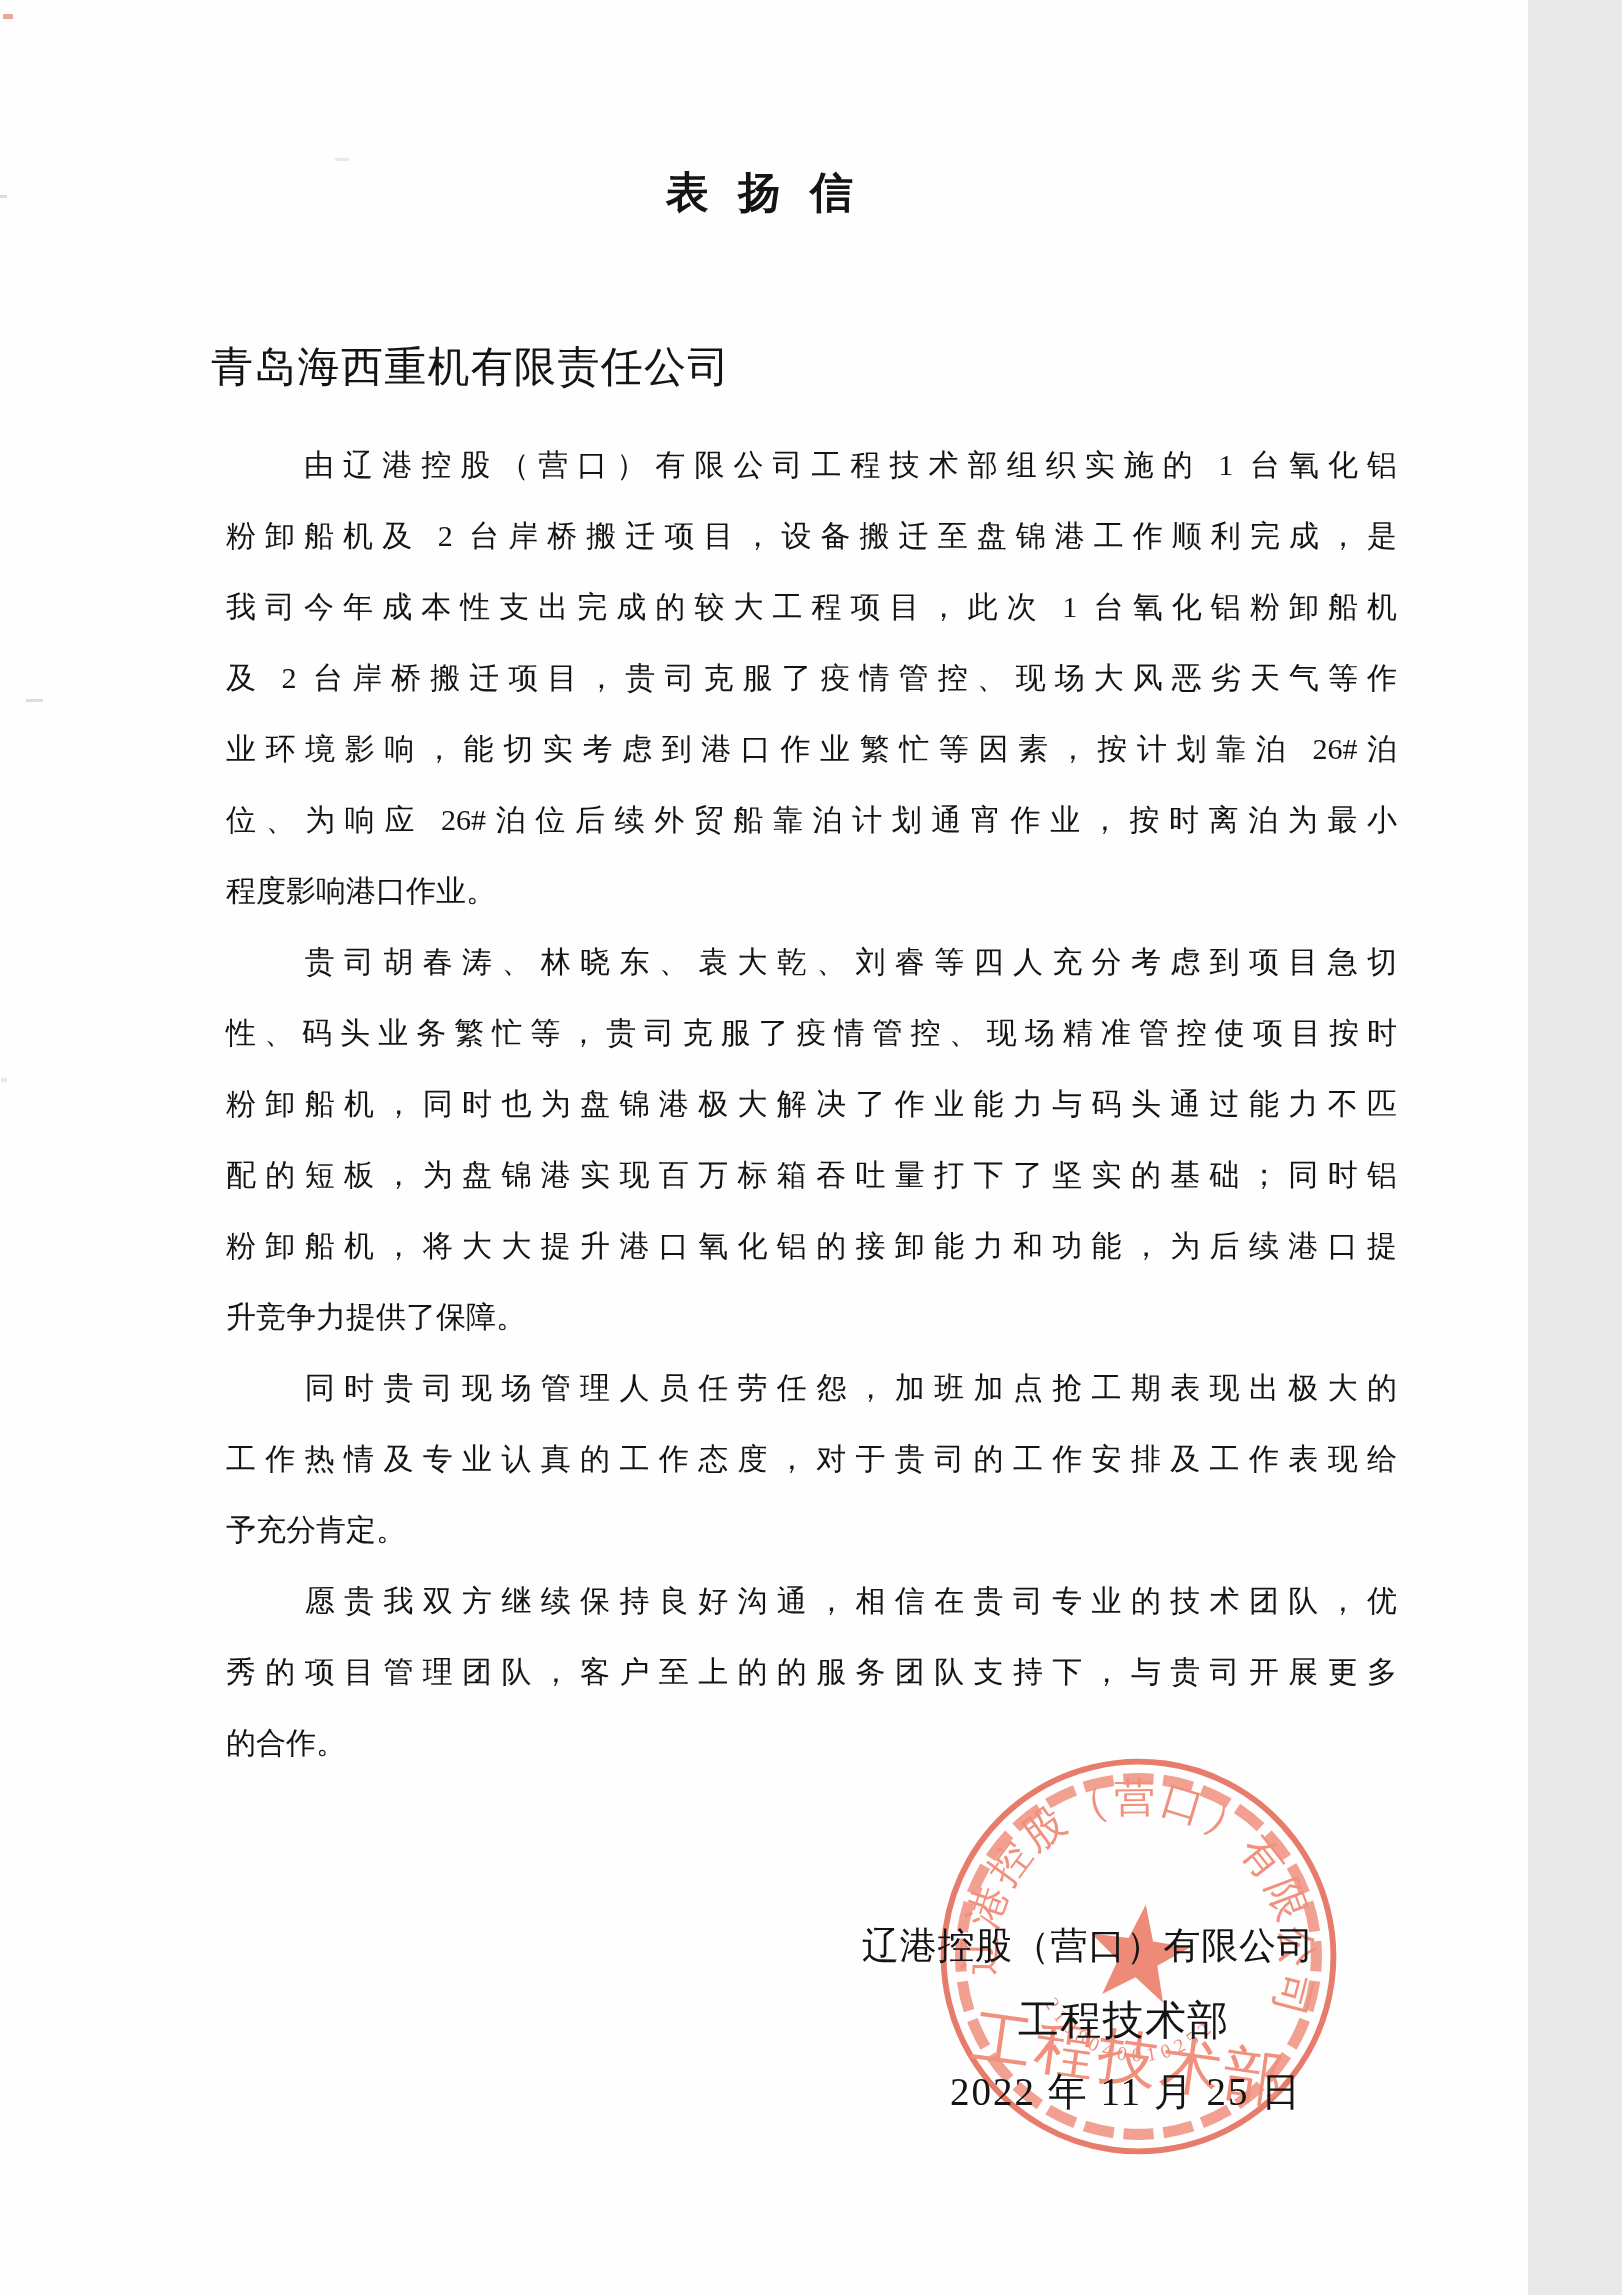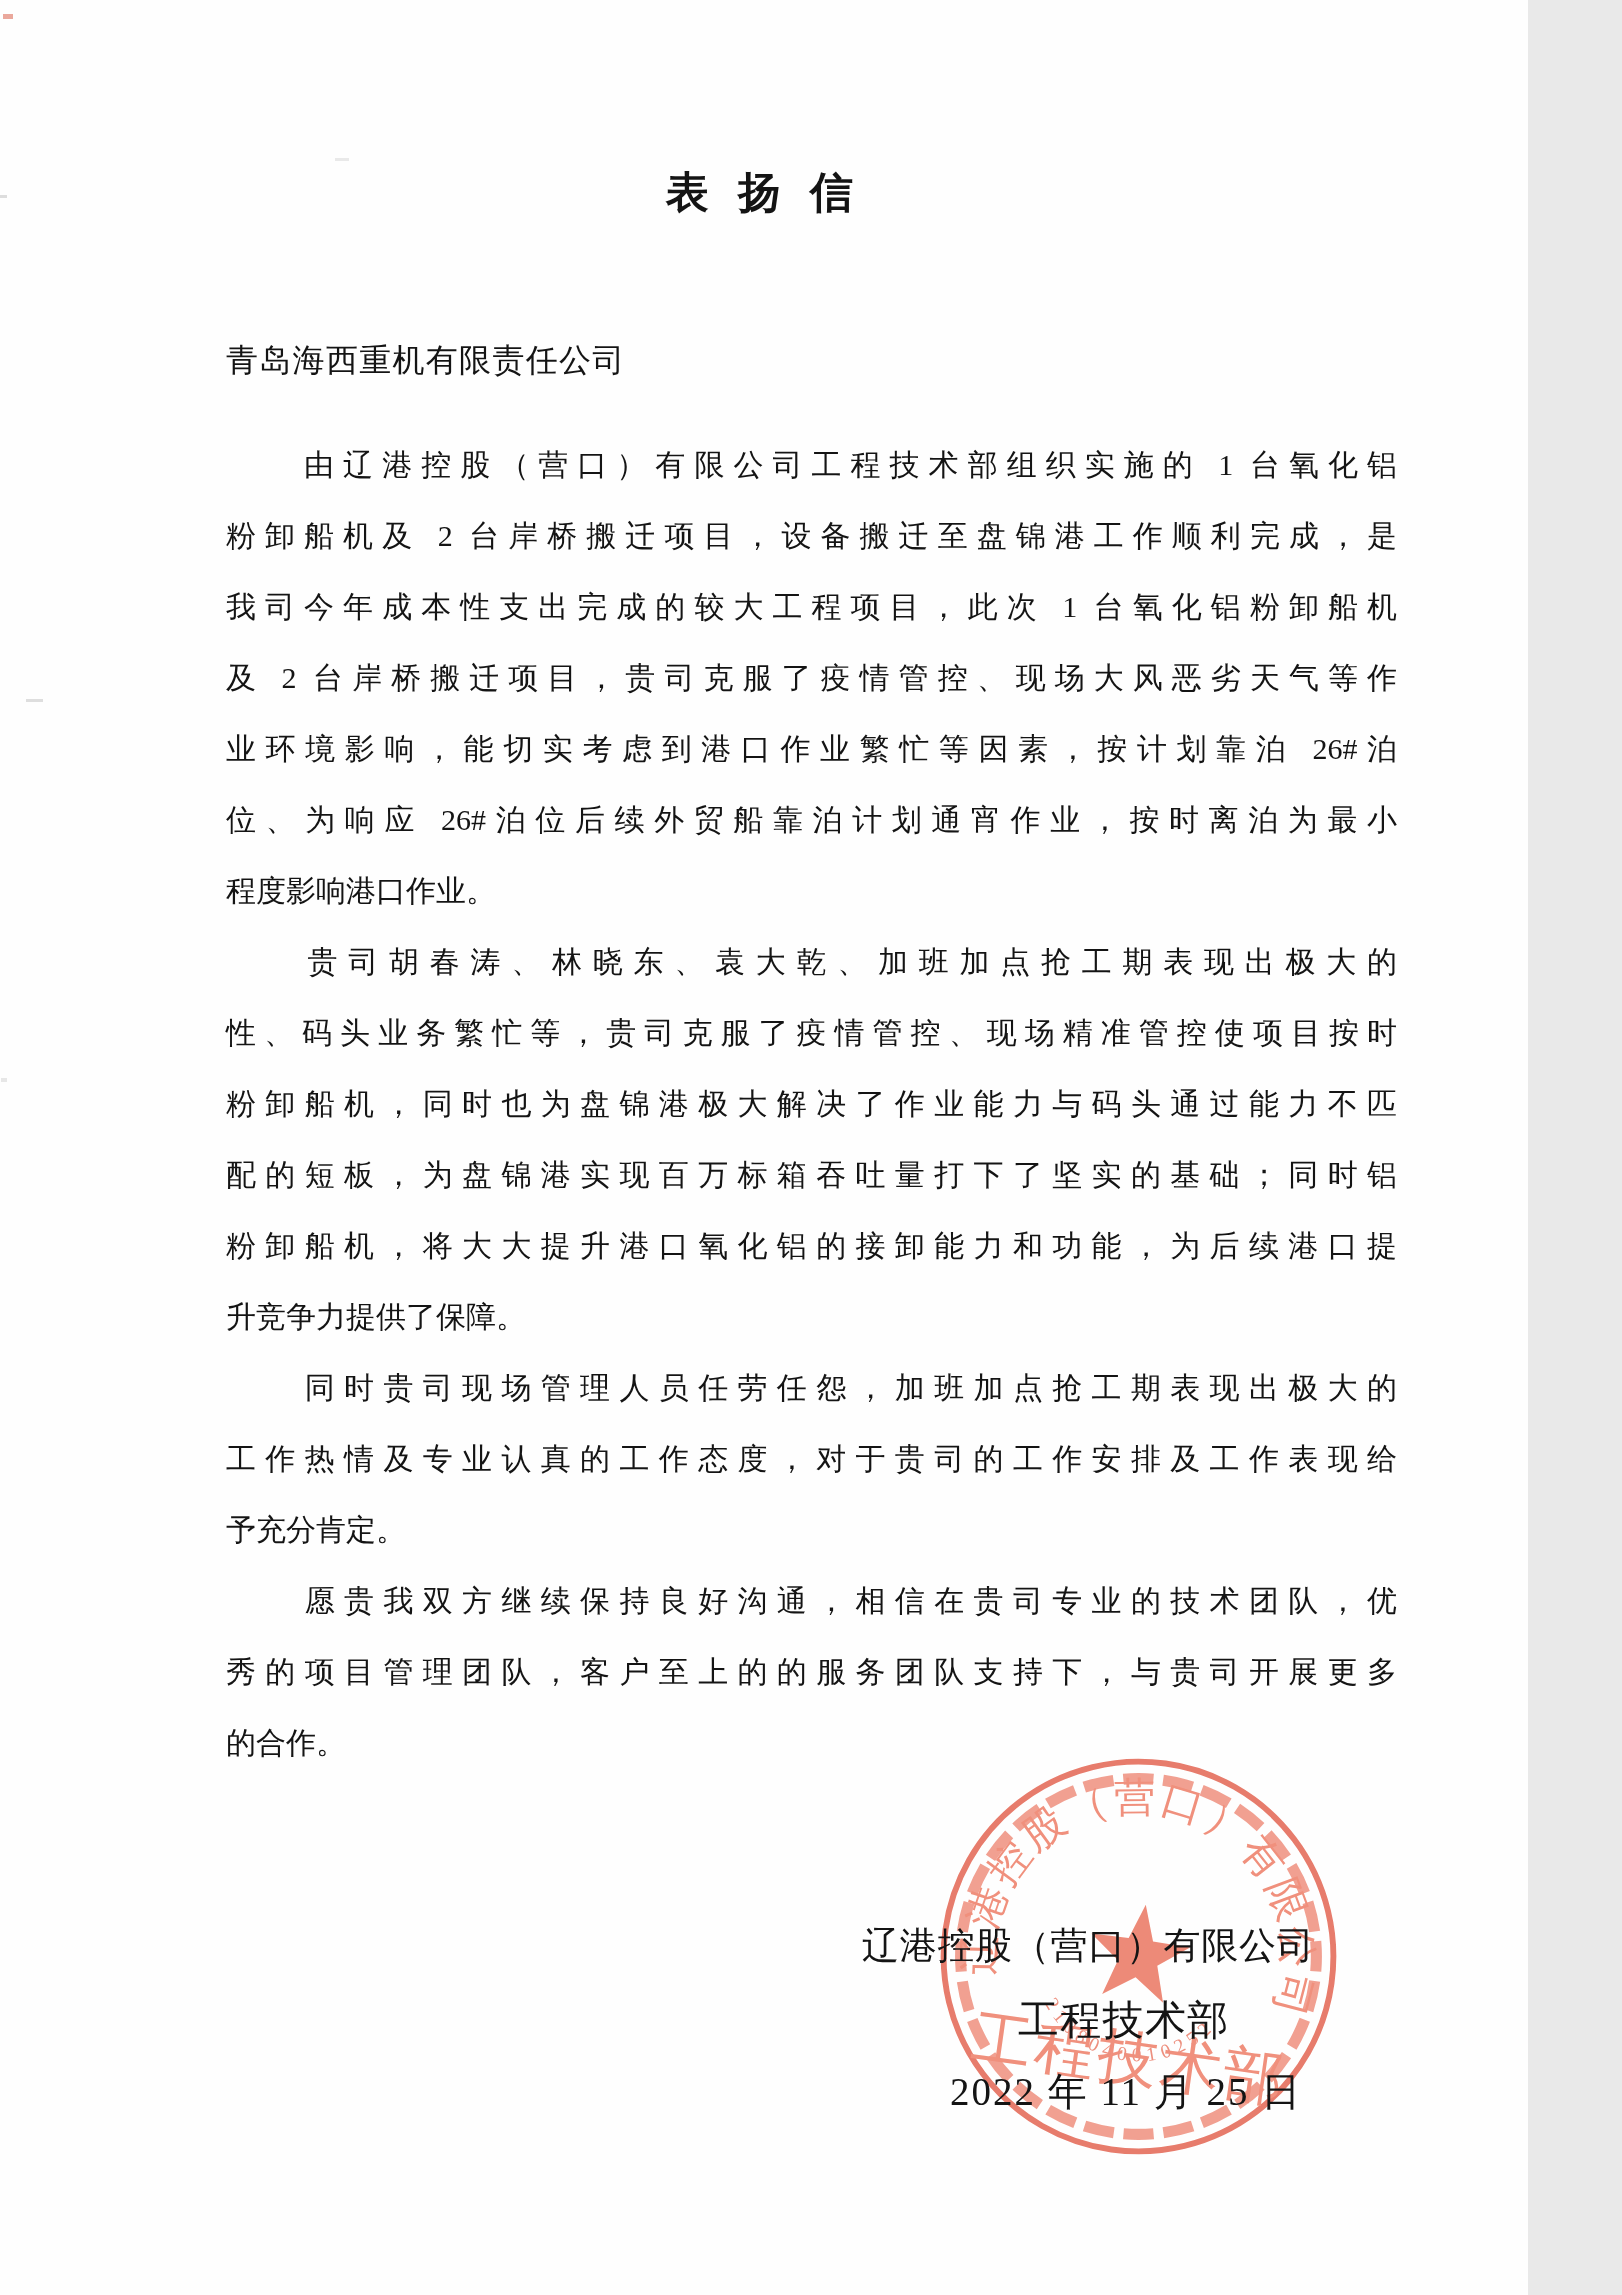--- a/index.html
+++ b/index.html
@@ -8,21 +8,21 @@
   .page {
     position:relative; width:1528px; height:2295px;
     background:#fefefe; overflow:hidden;
     font-family:"Liberation Serif","DejaVu Serif",serif; color:#141414;
   }
   .title {
     position:absolute; top:164px; left:0; width:100%;
     text-align:center; font-size:43px; font-weight:bold; letter-spacing:9.2px;
   }
   .addressee {
-    position:absolute; top:339px; left:226px; font-size:32px; letter-spacing:1.3px;
+    position:absolute; top:339px; left:211px; font-size:42px; letter-spacing:1.3px;
   }
   .body-text {
     position:absolute; top:429px; left:226px; width:1171px;
     font-size:30px; line-height:71px;
   }
   .body-text .line { text-align:justify; white-space:nowrap; }
   .body-text .line.fill { white-space:normal; text-align-last:justify; }
   .sig-company { position:absolute; top:1921px; left:862px; font-size:37px; letter-spacing:0.7px; }
   .sig-dept    { position:absolute; top:1993px; left:1018px; font-size:41px; letter-spacing:1.3px; }
   .sig-date    { position:absolute; top:2065px; left:950px; font-size:39px; letter-spacing:2px; }
@@ -56,21 +56,21 @@
   <div class="addressee">青岛海西重机有限责任公司</div>
 
   <div class="body-text">
       <div class="line fill">　　由辽港控股（营口）有限公司工程技术部组织实施的 1 台氧化铝</div>
       <div class="line fill">粉卸船机及 2 台岸桥搬迁项目，设备搬迁至盘锦港工作顺利完成，是</div>
       <div class="line fill">我司今年成本性支出完成的较大工程项目，此次 1 台氧化铝粉卸船机</div>
       <div class="line fill">及 2 台岸桥搬迁项目，贵司克服了疫情管控、现场大风恶劣天气等作</div>
       <div class="line fill">业环境影响，能切实考虑到港口作业繁忙等因素，按计划靠泊 26#泊</div>
       <div class="line fill">位、为响应 26#泊位后续外贸船靠泊计划通宵作业，按时离泊为最小</div>
       <div class="line">程度影响港口作业。</div>
-      <div class="line fill">　　贵司胡春涛、林晓东、袁大乾、加班加点抢工期表现出极大的</div>
+      <div class="line fill">　　贵司胡春涛、林晓东、袁大乾、刘睿等四人充分考虑到项目急切</div>
       <div class="line fill">性、码头业务繁忙等，贵司克服了疫情管控、现场精准管控使项目按时</div>
       <div class="line fill">粉卸船机，同时也为盘锦港极大解决了作业能力与码头通过能力不匹</div>
       <div class="line fill">配的短板，为盘锦港实现百万标箱吞吐量打下了坚实的基础；同时铝</div>
       <div class="line fill">粉卸船机，将大大提升港口氧化铝的接卸能力和功能，为后续港口提</div>
       <div class="line">升竞争力提供了保障。</div>
       <div class="line fill">　　同时贵司现场管理人员任劳任怨，加班加点抢工期表现出极大的</div>
       <div class="line fill">工作热情及专业认真的工作态度，对于贵司的工作安排及工作表现给</div>
       <div class="line">予充分肯定。</div>
       <div class="line fill">　　愿贵我双方继续保持良好沟通，相信在贵司专业的技术团队，优</div>
       <div class="line fill">秀的项目管理团队，客户至上的的服务团队支持下，与贵司开展更多</div>

